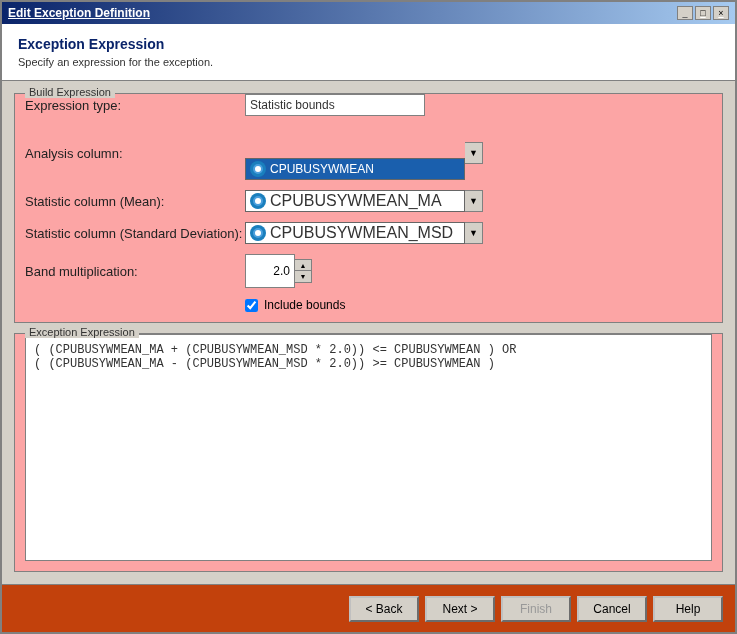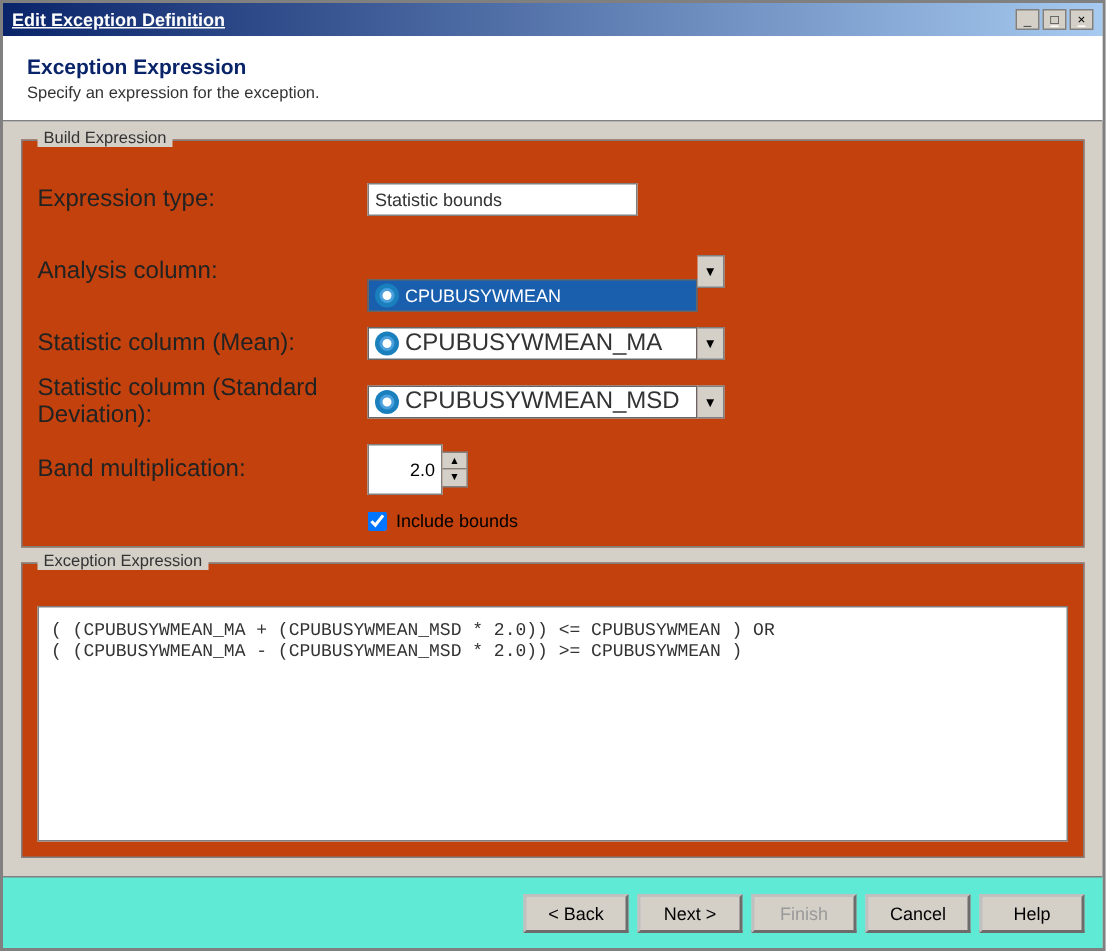--- a/index.html
+++ b/index.html
@@ -69,44 +69,44 @@
     .content-area {
       flex: 1;
       padding: 12px;
       display: flex;
       flex-direction: column;
       gap: 10px;
       overflow: hidden;
     }
     .group-box {
       border: 1px solid #808080;
-      background: #c2410c;
+      background: #fca5a5;
       position: relative;
-      padding: 28px 10px 10px 10px;
+      padding: 0 10px 10px 10px;
     }
     .group-box-label {
       position: absolute;
       top: -8px;
       left: 10px;
       background: #d4d0c8;
       padding: 0 4px;
       font-size: 11px;
       color: #333;
     }
     .form-row {
       display: flex;
       align-items: center;
       margin-bottom: 10px;
     }
     .form-row:last-child {
       margin-bottom: 0;
     }
     .form-label {
       color: #222;
-      font-size: 16px;
+      font-size: 13px;
       width: 220px;
       flex-shrink: 0;
     }
     .expression-type-input {
       background: white;
       border: 1px solid #808080;
       padding: 2px 4px;
       font-size: 12px;
       width: 180px;
       height: 22px;
@@ -226,21 +226,21 @@
       flex: 1;
       display: flex;
       flex-direction: column;
     }
     .exception-group .group-box {
       flex: 1;
       display: flex;
       flex-direction: column;
     }
     .footer {
-      background: #5eead4;
+      background: #c2410c;
       border-top: 1px solid #808080;
       padding: 8px 12px;
       display: flex;
       align-items: center;
       justify-content: flex-end;
       gap: 6px;
       flex-shrink: 0;
       height: 48px;
     }
     .footer-btn {

